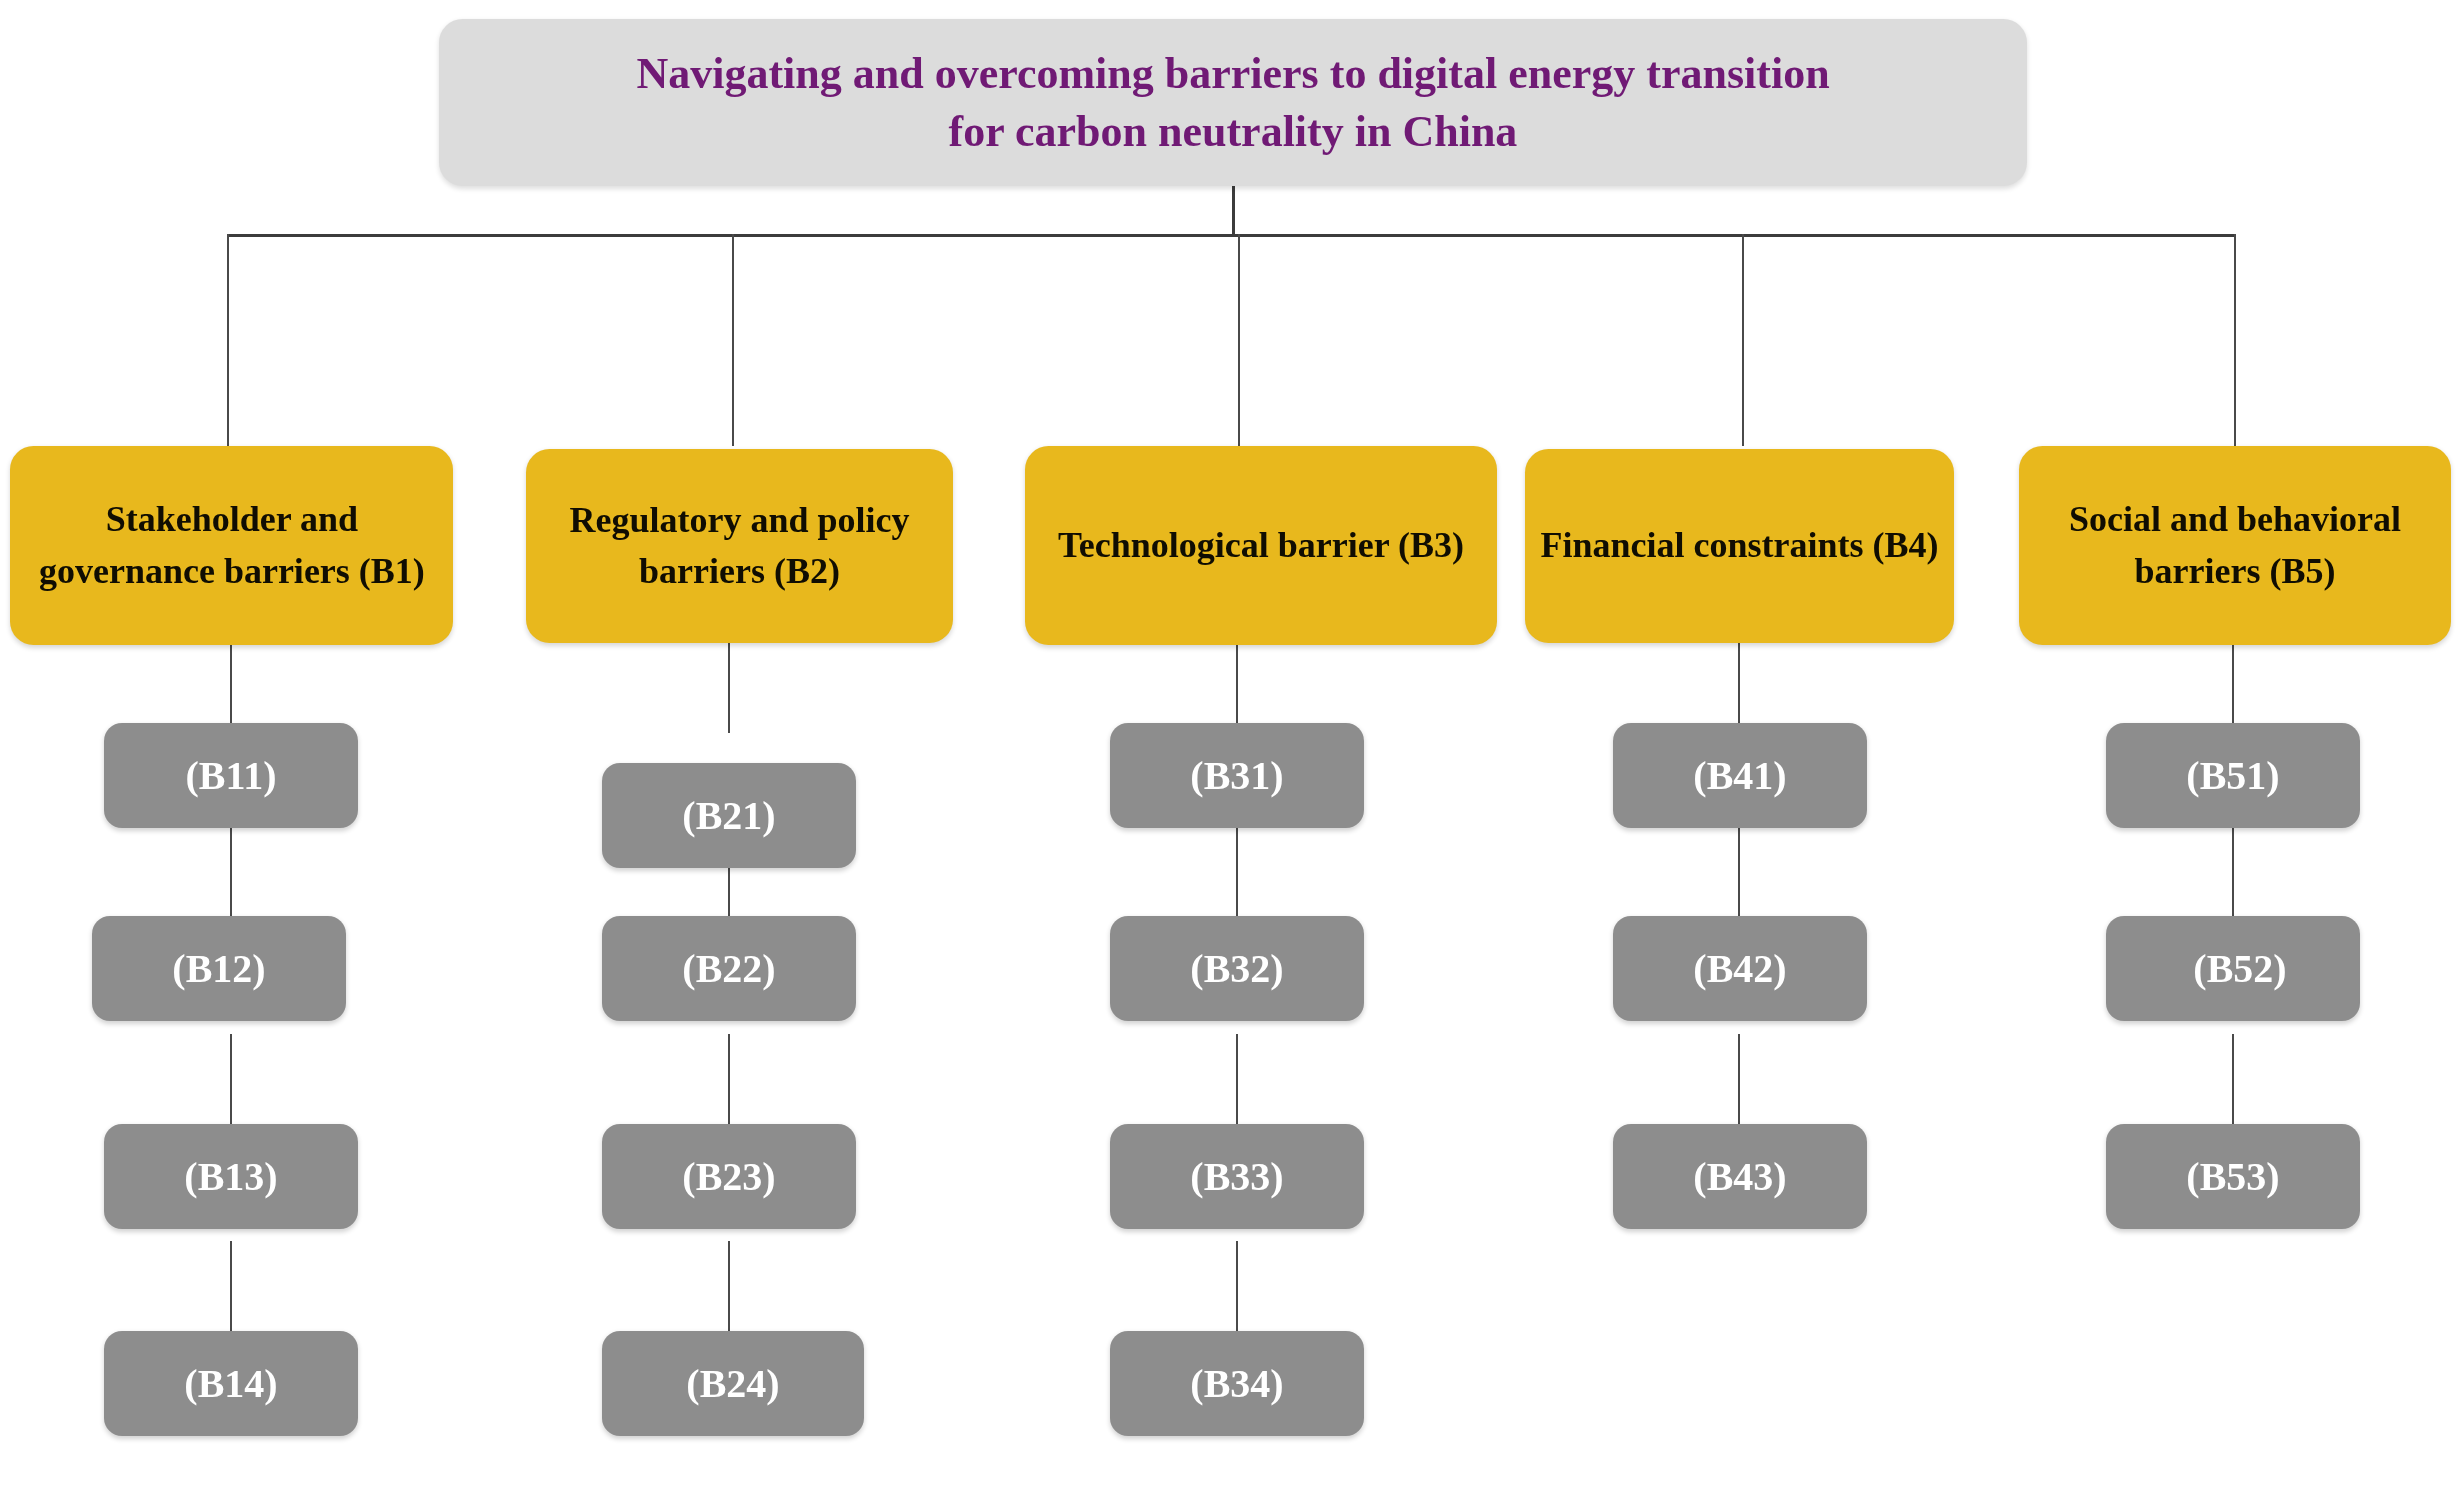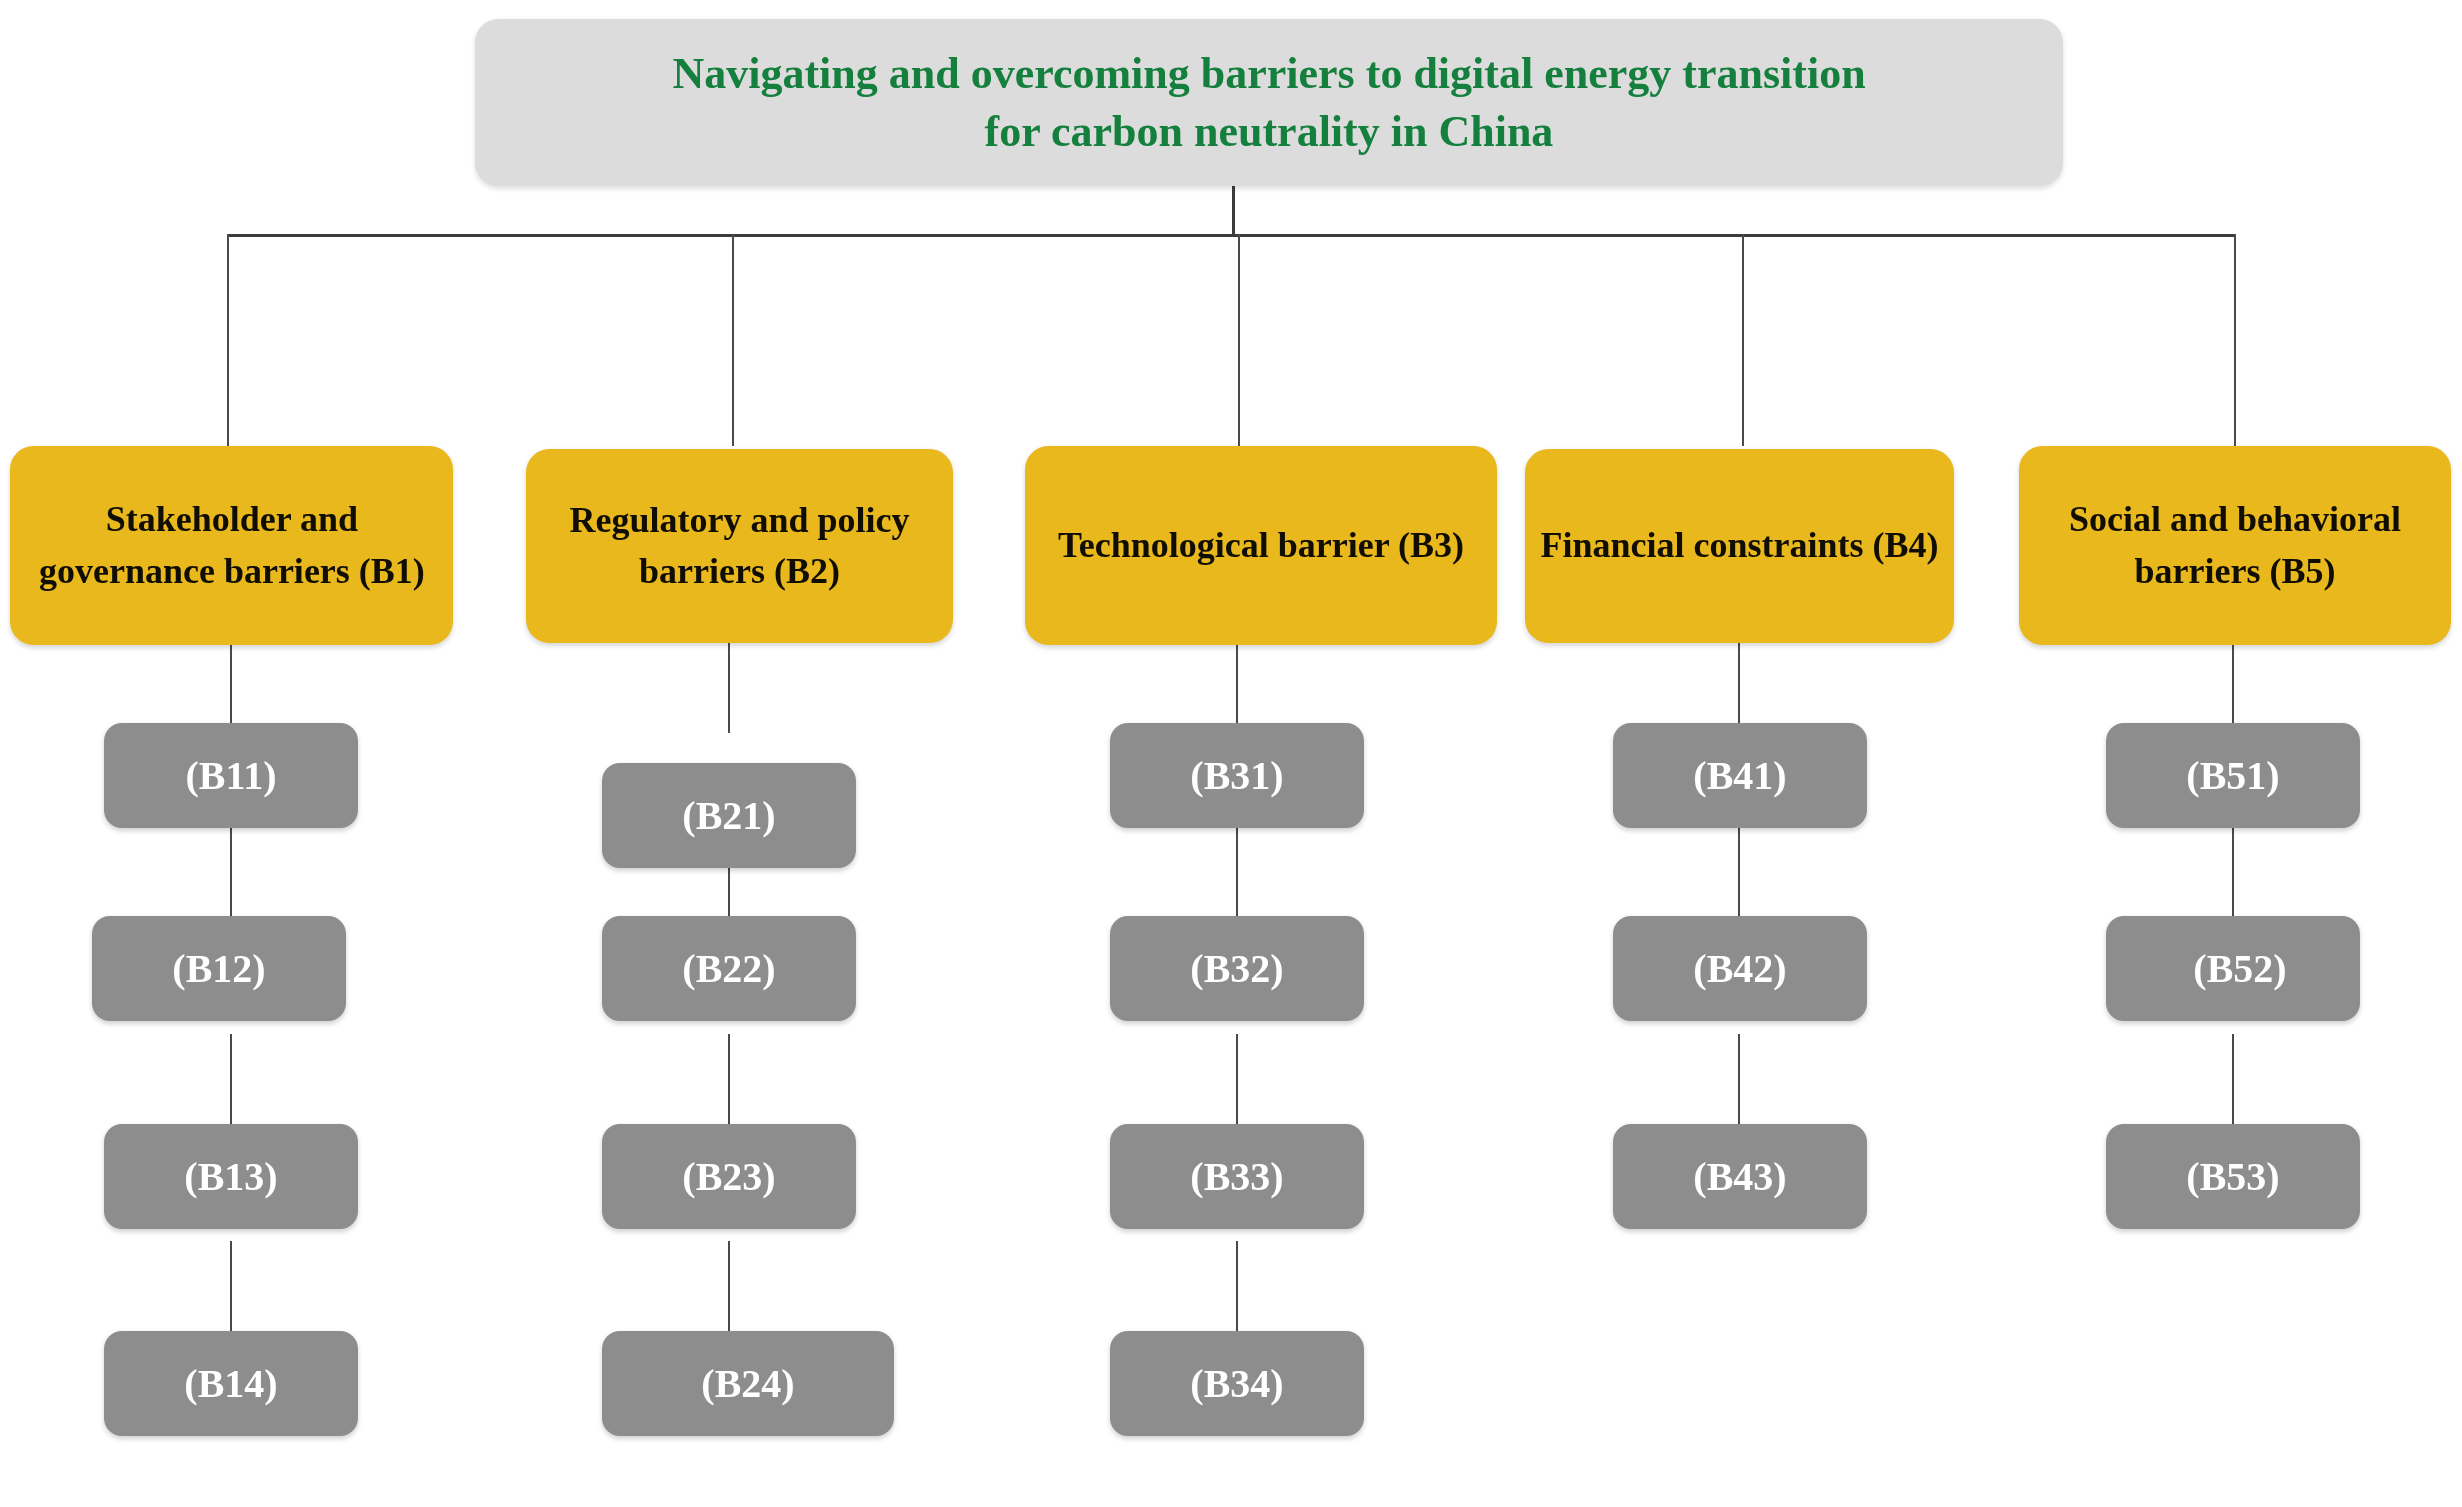--- a/index.html
+++ b/index.html
@@ -31,27 +31,26 @@
   
   .node-root {
     position: absolute;
     box-sizing: border-box;
     background: #dcdcdc;
     border-radius: 23.5px;
     display: flex;
     align-items: center;
     justify-content: center;
     text-align: center;
-    color: #15803d;
+    color: #701a75;
     font-weight: bold;
     font-size: 44px;
     line-height: 1.32;
     padding: 7px 28px;
     box-shadow: 0 2.1px 4.8px rgba(0,0,0,0.13);
-    margin-left: 36px;
   }
 
   
   .node-cat {
     position: absolute;
     box-sizing: border-box;
     background: #e8b81d;
     border-radius: 23.5px;
     display: flex;
     align-items: center;
@@ -161,21 +160,21 @@
 
   <div class="node-sub" style="left:602px; top:723px; width:254px; height:105px;margin-top:40px;">
     <span>(B21)</span>
   </div>
   <div class="node-sub" style="left:602px; top:916px; width:254px; height:105px;">
     <span>(B22)</span>
   </div>
   <div class="node-sub" style="left:602px; top:1124px; width:254px; height:105px;">
     <span>(B23)</span>
   </div>
-  <div class="node-sub" style="left:602px; top:1331px; width:292px; height:105px;">
+  <div class="node-sub" style="left:602px; top:1331px; width:262px; height:105px;">
     <span>(B24)</span>
   </div>
 
   <div class="node-sub" style="left:1110px; top:723px; width:254px; height:105px;">
     <span>(B31)</span>
   </div>
   <div class="node-sub" style="left:1110px; top:916px; width:254px; height:105px;">
     <span>(B32)</span>
   </div>
   <div class="node-sub" style="left:1110px; top:1124px; width:254px; height:105px;">

